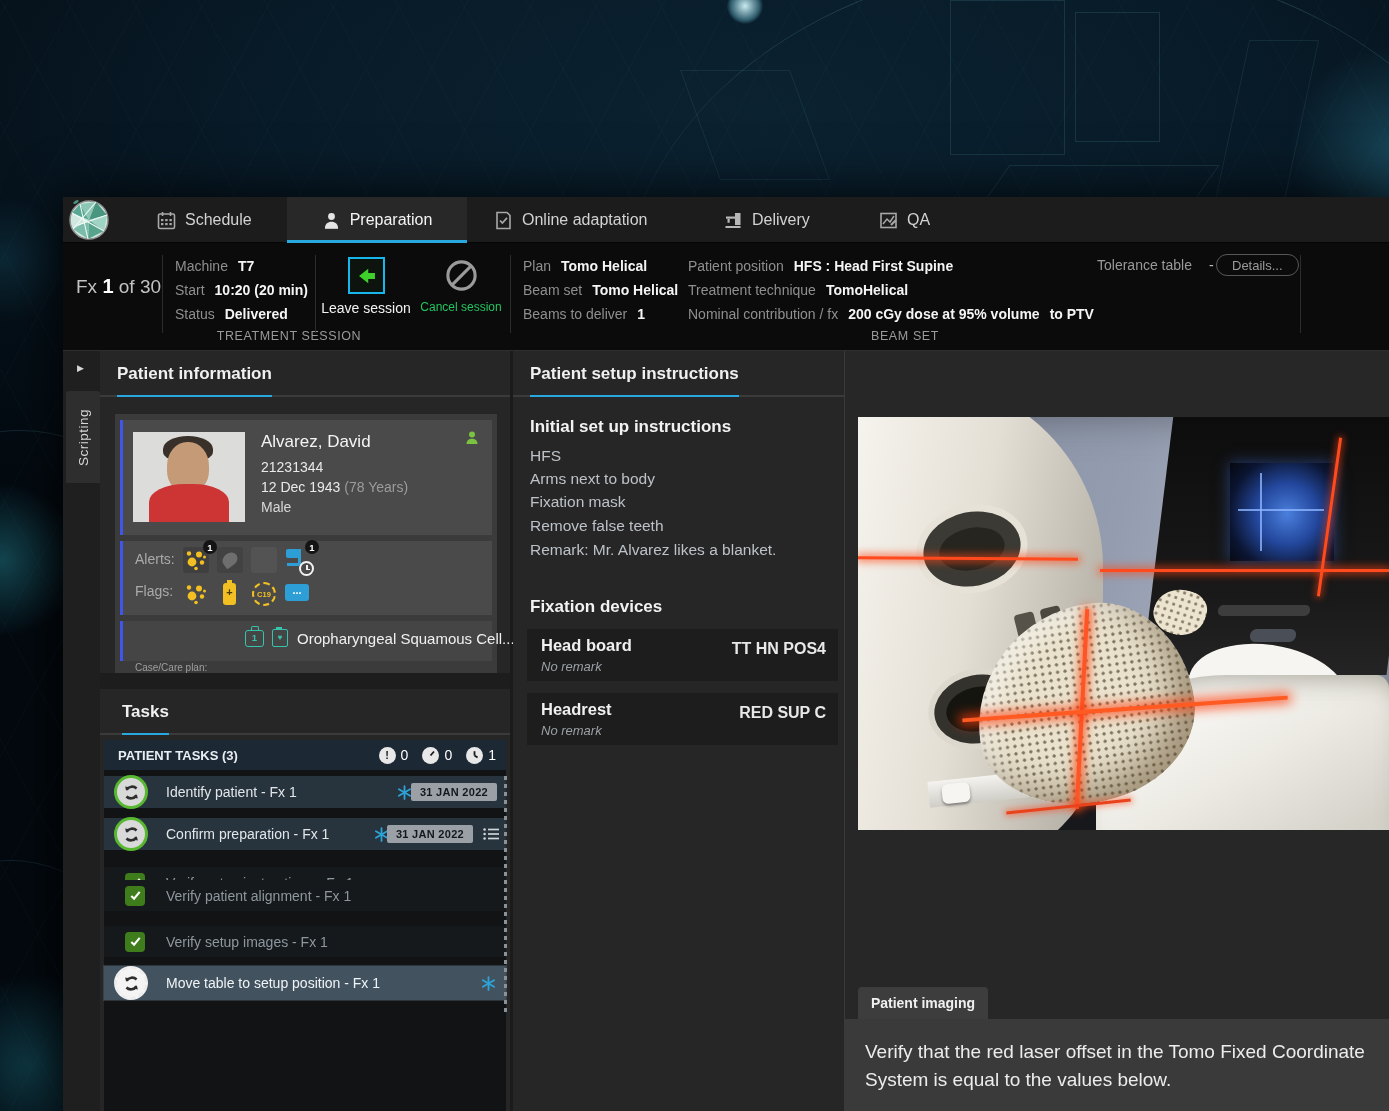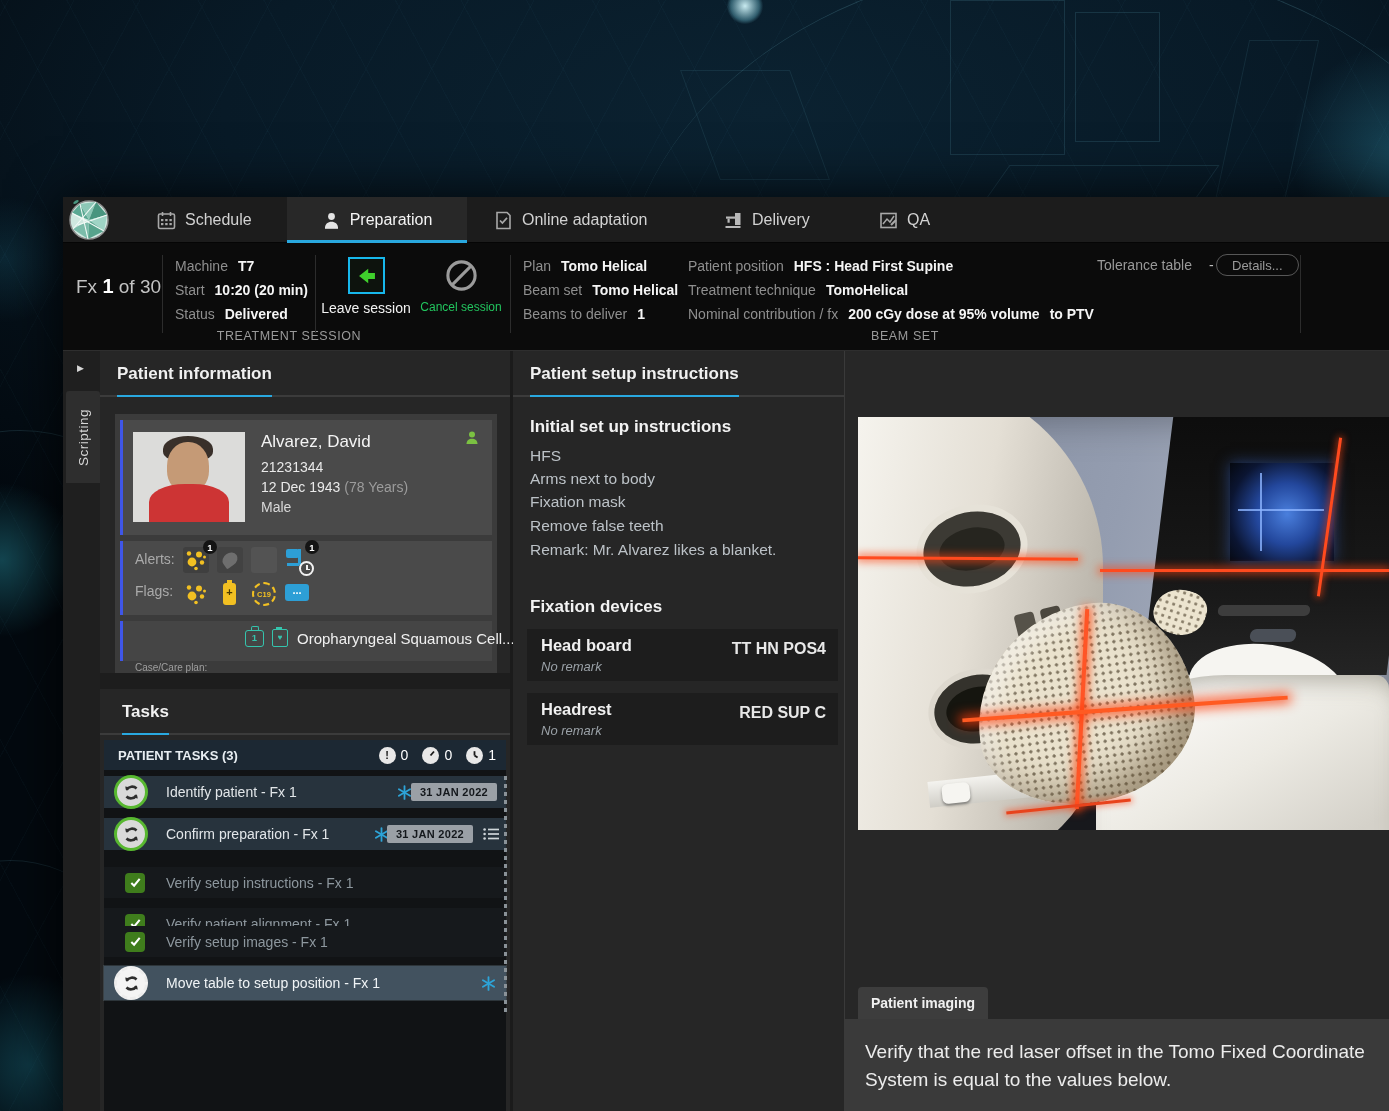--- a/index.html
+++ b/index.html
@@ -494,21 +494,21 @@
 
           <div class="trow done" style="top:127px;height:31px;">
             <div class="checkbox">
               <svg width="13" height="13" viewBox="0 0 14 14">
                   <path d="M2.5 7.5l3 3 6-7.5" stroke="#ffffff" stroke-width="2.2" fill="none"></path>
                 </svg>
             </div>
             <span class="lbl">Verify setup instructions - Fx 1</span>
           </div>
 
-          <div class="trow done" style="top:168px;height:31px;text-align:right;">
+          <div class="trow done" style="top:140px;height:31px;text-align:right;">
             <div class="checkbox">
               <svg width="13" height="13" viewBox="0 0 14 14">
                   <path d="M2.5 7.5l3 3 6-7.5" stroke="#ffffff" stroke-width="2.2" fill="none"></path>
                 </svg>
             </div>
             <span class="lbl">Verify patient alignment - Fx 1</span>
           </div>
 
           <div class="trow done" style="top:186px;height:31px;">
             <div class="checkbox">

